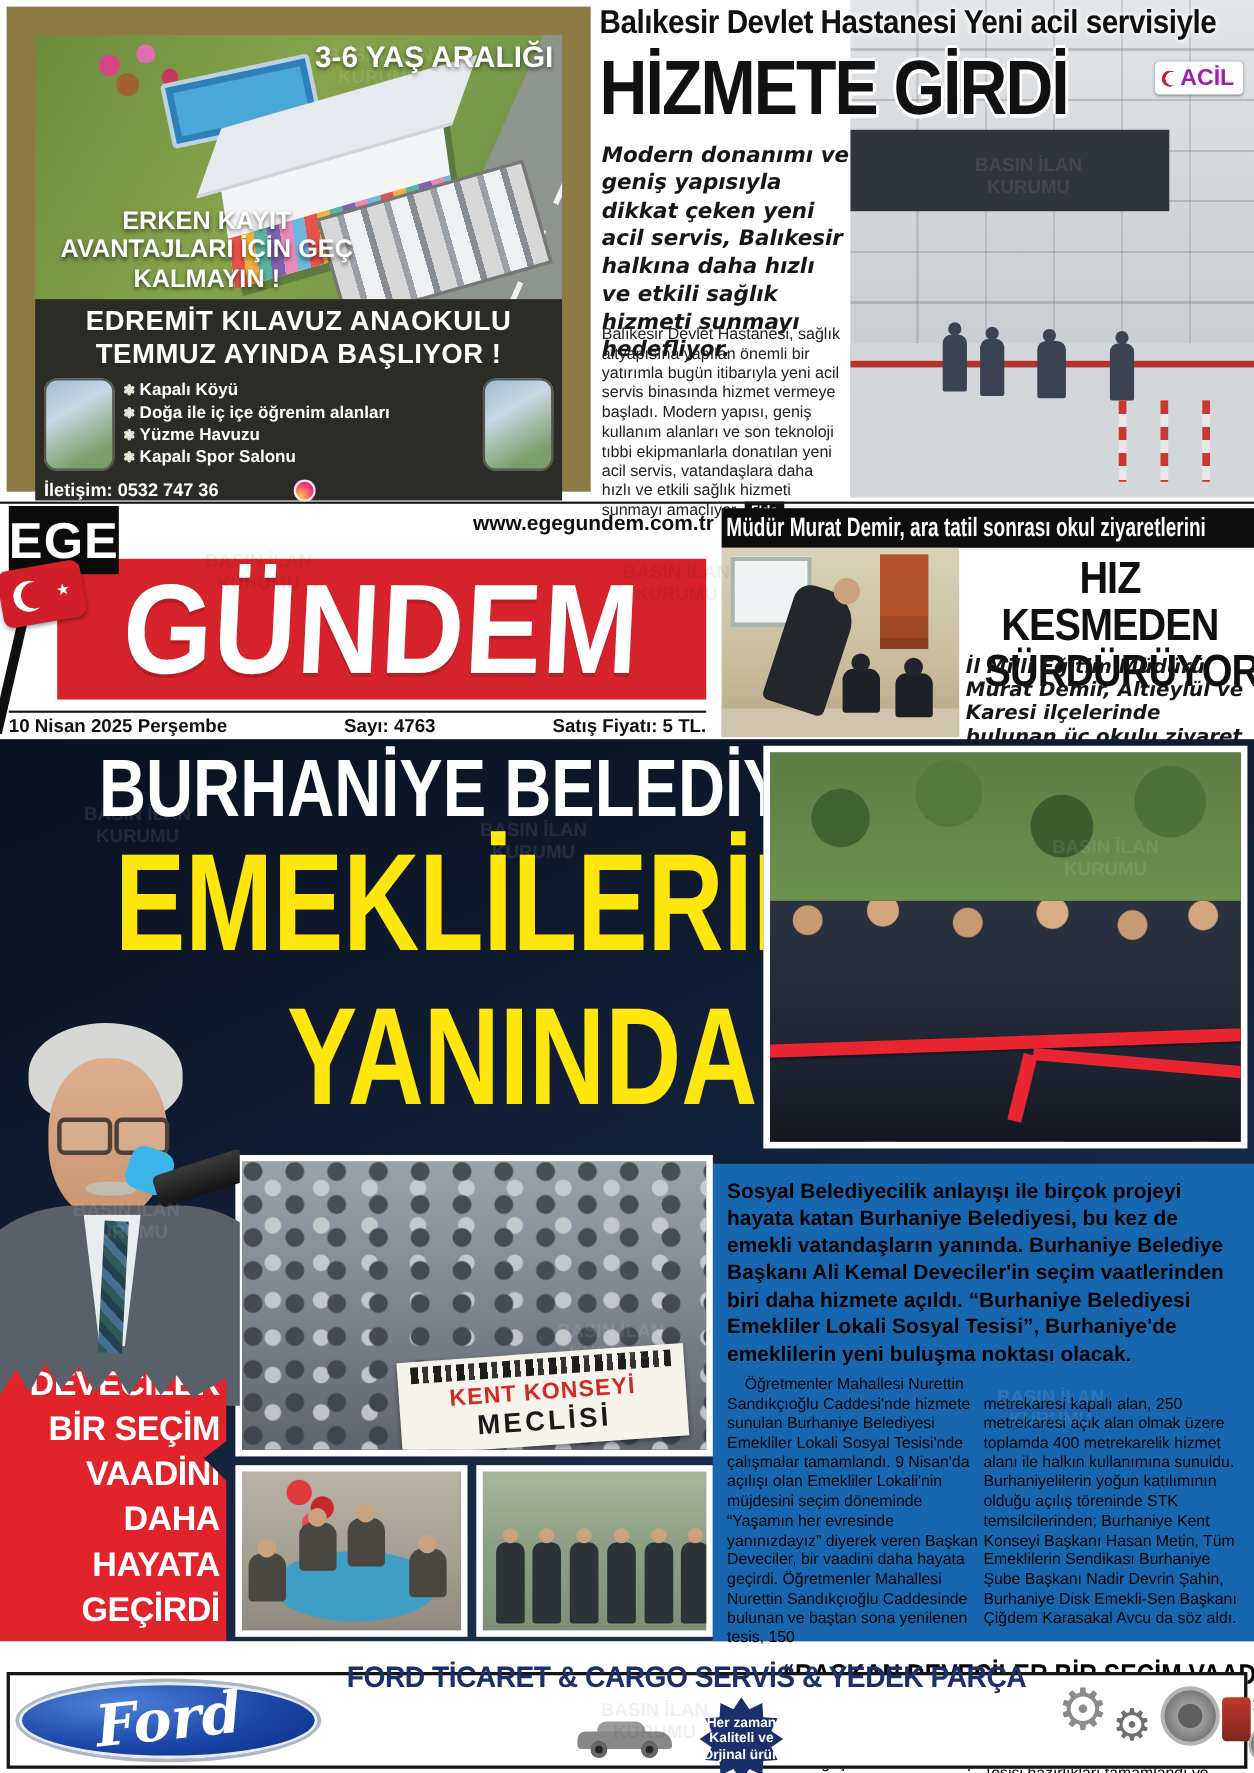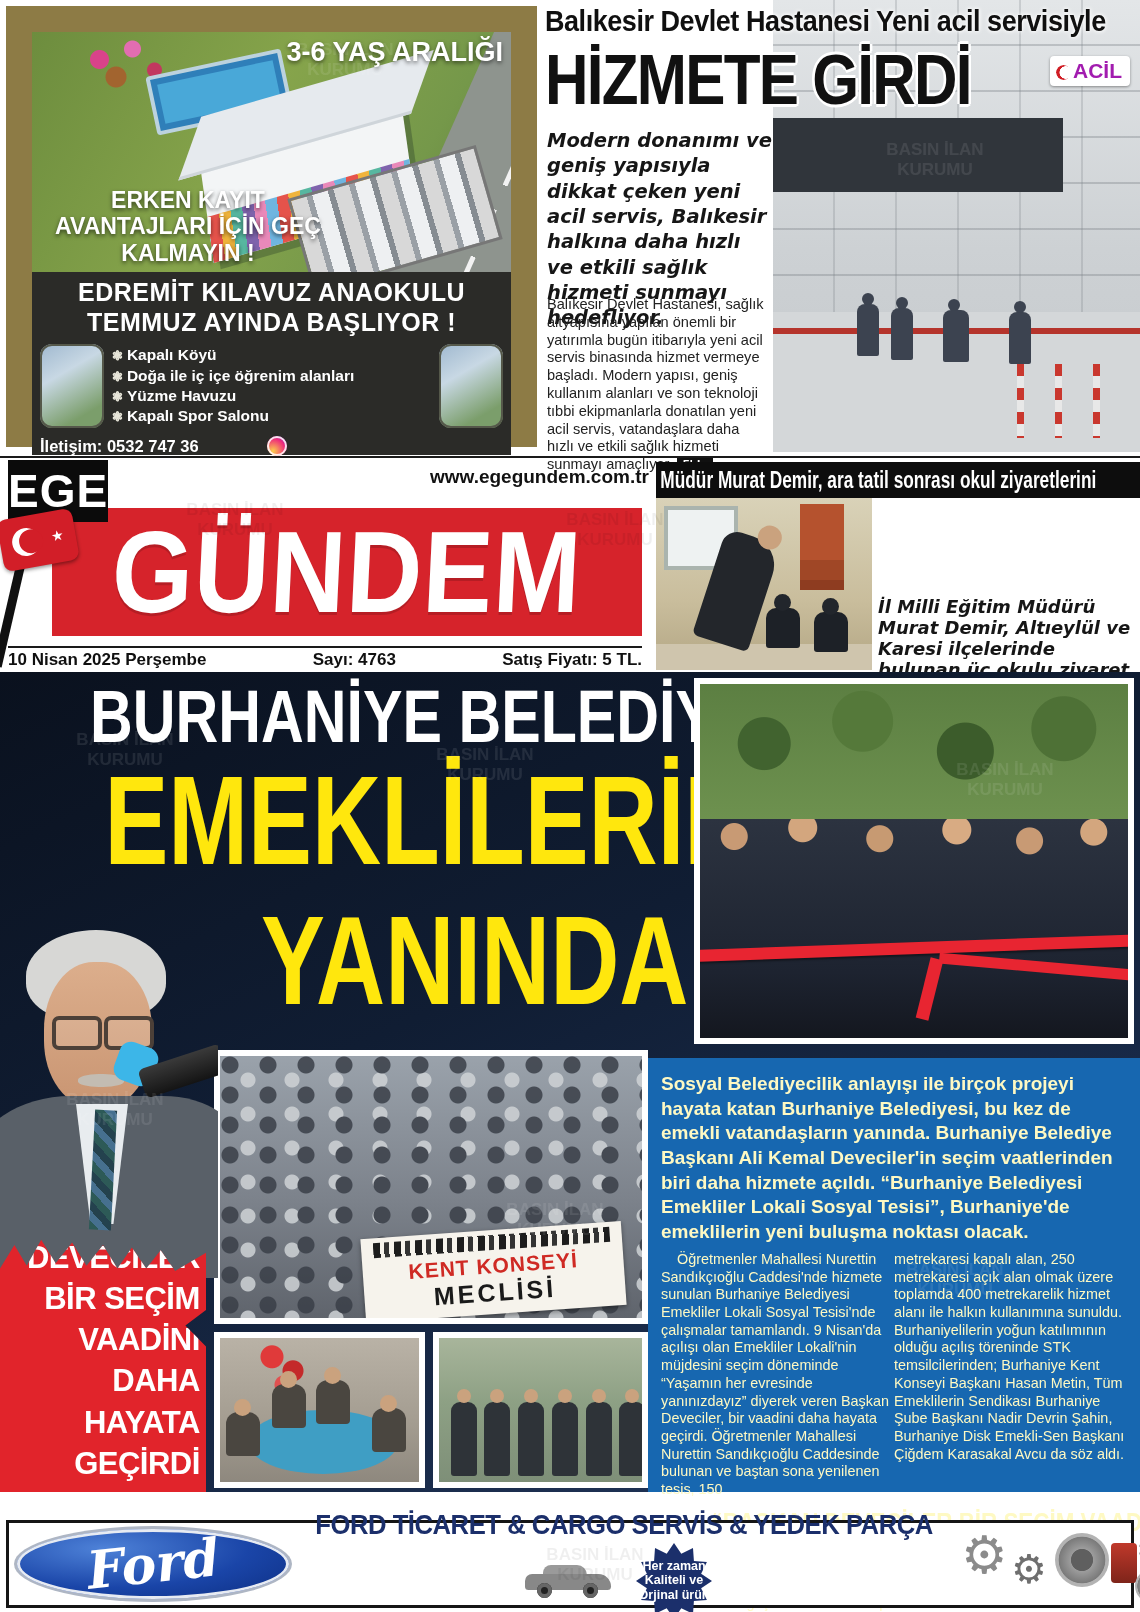--- a/index.html
+++ b/index.html
@@ -200,23 +200,23 @@
       background:radial-gradient(circle at 30% 30%,#e03a3a 11px,transparent 12px),
                  radial-gradient(circle at 65% 55%,#c42a2a 10px,transparent 11px),
                  radial-gradient(circle at 50% 80%,#e05050 9px,transparent 10px);}
   .ttable{position:absolute;left:28px;bottom:8px;width:150px;height:64px;background:#3f9ec4;border-radius:50%;}
   .sitter{position:absolute;width:34px;height:44px;background:#4a4640;border-radius:12px 12px 4px 4px;}
   .sitter::before{content:"";position:absolute;left:8px;top:-13px;width:17px;height:17px;border-radius:50%;background:#caa27e;}
   #small2{left:433px;top:660px;width:215px;height:156px;}
   .grp-bg{position:absolute;inset:0;background:linear-gradient(#a8b59b 0%,#8da084 45%,#7e8f78 100%);}
   .stander{position:absolute;bottom:6px;width:26px;height:74px;background:#2e3338;border-radius:9px 9px 3px 3px;}
   .stander::before{content:"";position:absolute;left:6px;top:-13px;width:14px;height:14px;border-radius:50%;background:#caa27e;}
-  #blue-panel{position:absolute;left:648px;top:386px;width:492px;height:434px;background:#1767b0;color:#fef9c3;}
+  #blue-panel{position:absolute;left:648px;top:386px;width:492px;height:434px;background:#1767b0;color:#000000;}
   .intro{margin:14px 13px 6px;font-weight:800;font-size:19px;line-height:1.3;}
-  .cols{display:flex;margin:4px 13px 0;}
+  .cols{display:flex;margin:4px 13px 0;align-items:center;}
   .col{flex:1;font-size:14.4px;line-height:1.23;font-weight:400;}
   .col .ind{display:inline-block;width:16px;}
   .subhead{margin:8px 4px 4px;text-align:center;font-weight:900;font-size:26px;white-space:nowrap;}
   .subhead span{display:inline-block;transform:scaleX(.86);}
   
   #ford{left:6px;top:1520px;width:1128px;height:88px;border:3px solid #151515;box-sizing:border-box;
         background:#fff;display:flex;align-items:center;padding:2px 8px;gap:10px;}
   .ford-oval{width:272px;height:70px;flex:none;border-radius:50%;position:relative;
       background:radial-gradient(ellipse at 32% 28%,#4e82d8 0%,#1a45a8 55%,#0c2d80 100%);
       box-shadow:inset 0 0 0 3px #e7ebf2,0 0 0 3px #aeb6c4;display:flex;align-items:center;justify-content:center;}
@@ -324,20 +324,24 @@
   <div id="edu" class="abs">
     <div class="ekicker"><span>Müdür Murat Demir, ara tatil sonrası okul ziyaretlerini</span></div>
     <div class="ephoto">
       <div class="ewin"></div>
       <div class="eshelf"></div>
       <div class="edesk"></div>
       <div class="eteacher"></div>
       <div class="ekid" style="left:110px;bottom:22px;"></div>
       <div class="ekid" style="left:158px;bottom:18px;"></div>
     </div>
+    <div class="ehead">
+      <span>HIZ KESMEDEN</span><br>
+      <span>SÜRDÜRÜYOR</span>
+    </div>
     <div class="elede"><span>İl Milli Eğitim Müdürü Murat Demir, Altıeylül ve Karesi ilçelerinde bulunan üç okulu ziyaret ederek öğretmen ve öğrencilerle bir araya geldi.</span><span class="pref">4'de</span></div>
   </div>
 
   <div id="main" class="abs">
     <div class="mh1"><span>BURHANİYE BELEDİYESİ</span></div>
     <div class="mh2"><span>EMEKLİLERİN</span></div>
     <div class="mh3"><span>YANINDA</span></div>
 
     <div id="ribbon-photo" class="photo-frame">
       <div class="foliage"></div>

